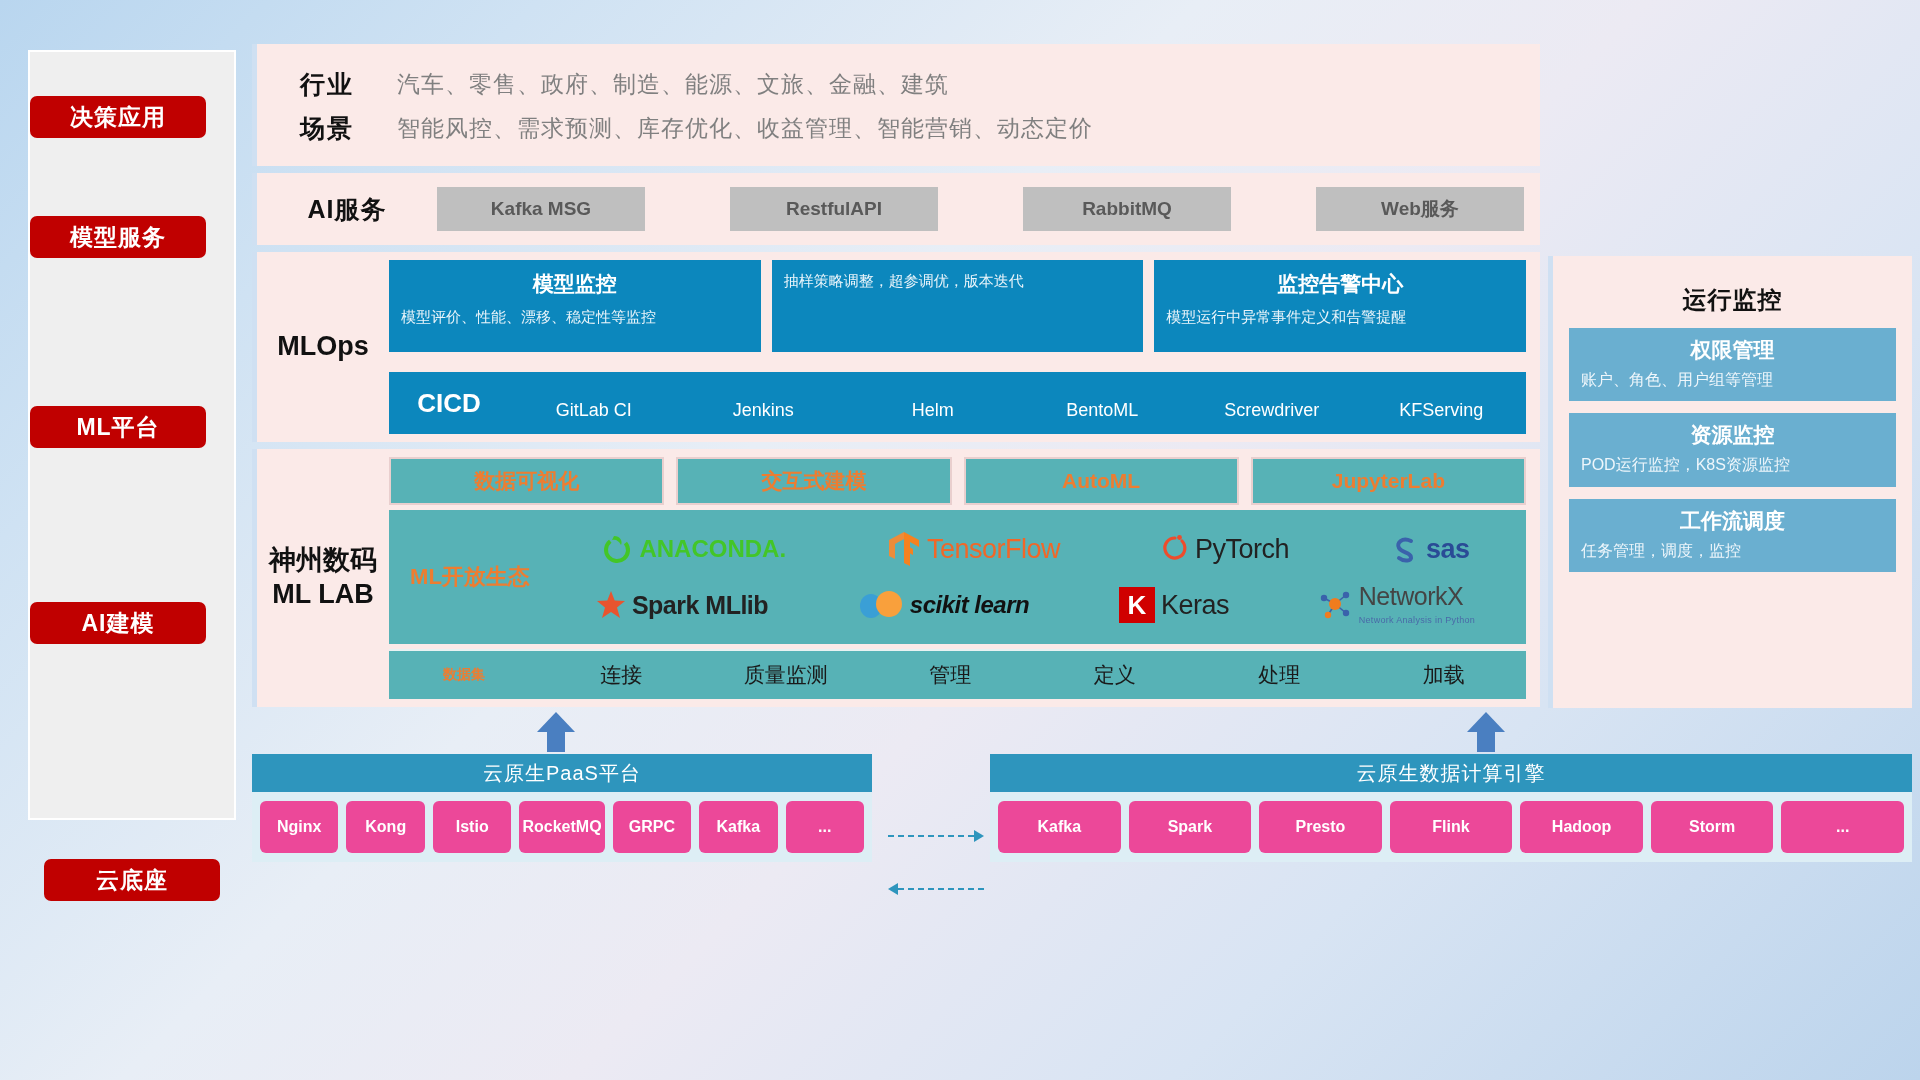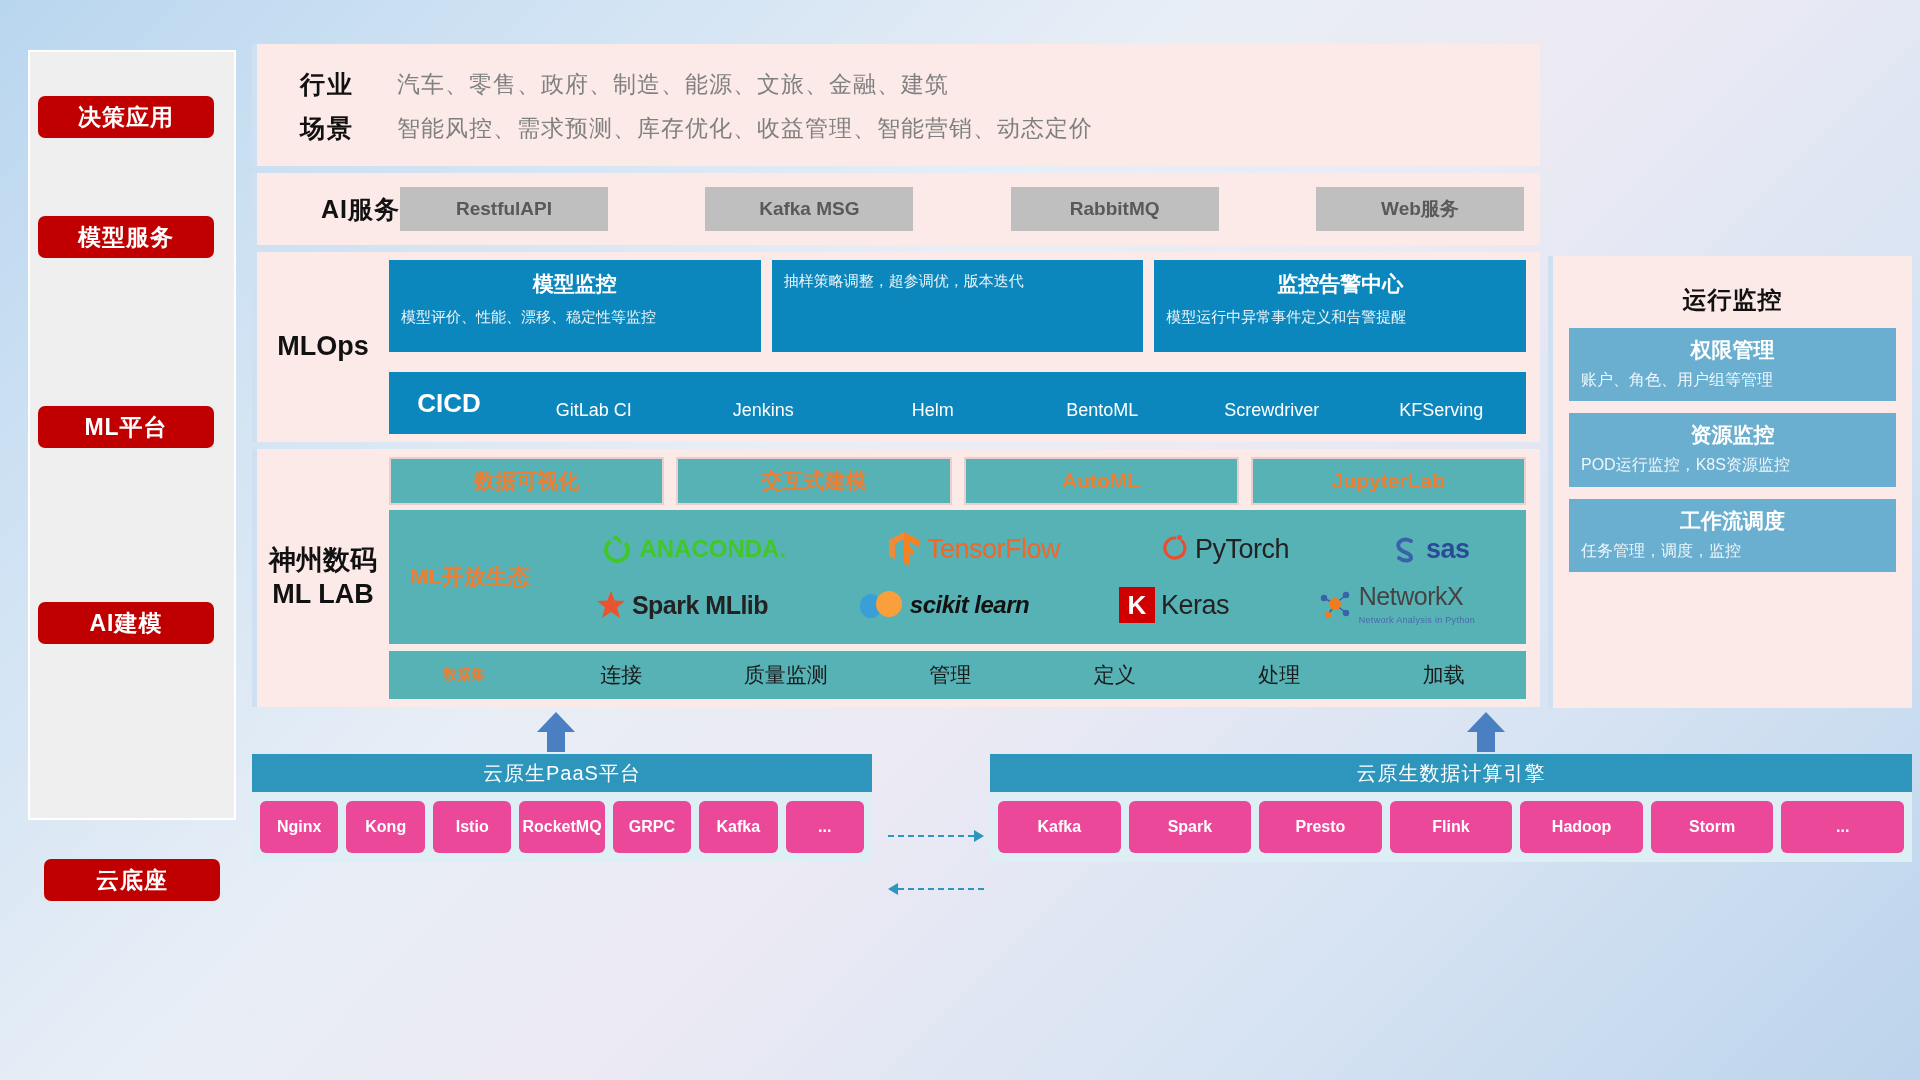--- a/index.html
+++ b/index.html
@@ -16,21 +16,21 @@
   
   .left-rail {
     position: absolute;
     left: 28px; top: 50px;
     width: 208px; height: 770px;
     background: #efefef;
     border: 2px solid #ffffff;
   }
   .rail-chip {
     position: absolute;
-    left: 8px; width: 176px; height: 42px;
+    left: 0; width: 176px; height: 42px;
     background: #c00000;
     border-radius: 7px;
     color: #fff;
     font-size: 23px; font-weight: bold;
     display: flex; align-items: center; justify-content: center;
     letter-spacing: 1px;
   }
   .rail-chip.c0 { top: 44px; }
   .rail-chip.c1 { top: 164px; }
   .rail-chip.c2 { top: 354px; }
@@ -53,21 +53,21 @@
   .row-label {
     width: 140px; text-align: center;
     font-size: 25px; font-weight: bold; color: #111;
     letter-spacing: 2px;
   }
   .row-values { font-size: 23px; color: #808080; letter-spacing: 1px; }
 
   
   .band-svc { height: 72px; display: flex; align-items: center; }
   .svc-label {
-    width: 143px; text-align: right;
+    width: 180px; text-align: center;
     font-size: 25px; font-weight: bold; color: #111; letter-spacing: 1px;
   }
   .svc-items { display: flex; flex: 1; justify-content: space-between; padding-right: 16px; }
   .svc-chip {
     width: 208px; height: 44px; background: #bfbfbf;
     display: flex; align-items: center; justify-content: center;
     color: #595959; font-size: 19px; font-weight: bold;
   }
 
   
@@ -219,22 +219,22 @@
     </div>
     <div class="row-line">
       <div class="row-label">场景</div>
       <div class="row-values">智能风控、需求预测、库存优化、收益管理、智能营销、动态定价</div>
     </div>
   </div>
 
   <div class="band band-svc">
     <div class="svc-label">AI服务</div>
     <div class="svc-items">
+      <div class="svc-chip">Kafka MSG</div>
       <div class="svc-chip">RestfulAPI</div>
-      <div class="svc-chip">Kafka MSG</div>
       <div class="svc-chip">RabbitMQ</div>
       <div class="svc-chip">Web服务</div>
     </div>
   </div>
 
   <div class="band band-mlops">
     <div class="side-label">MLOps</div>
     <div class="mlops-col">
       <div class="mlops-top">
         <div class="mlops-card">

